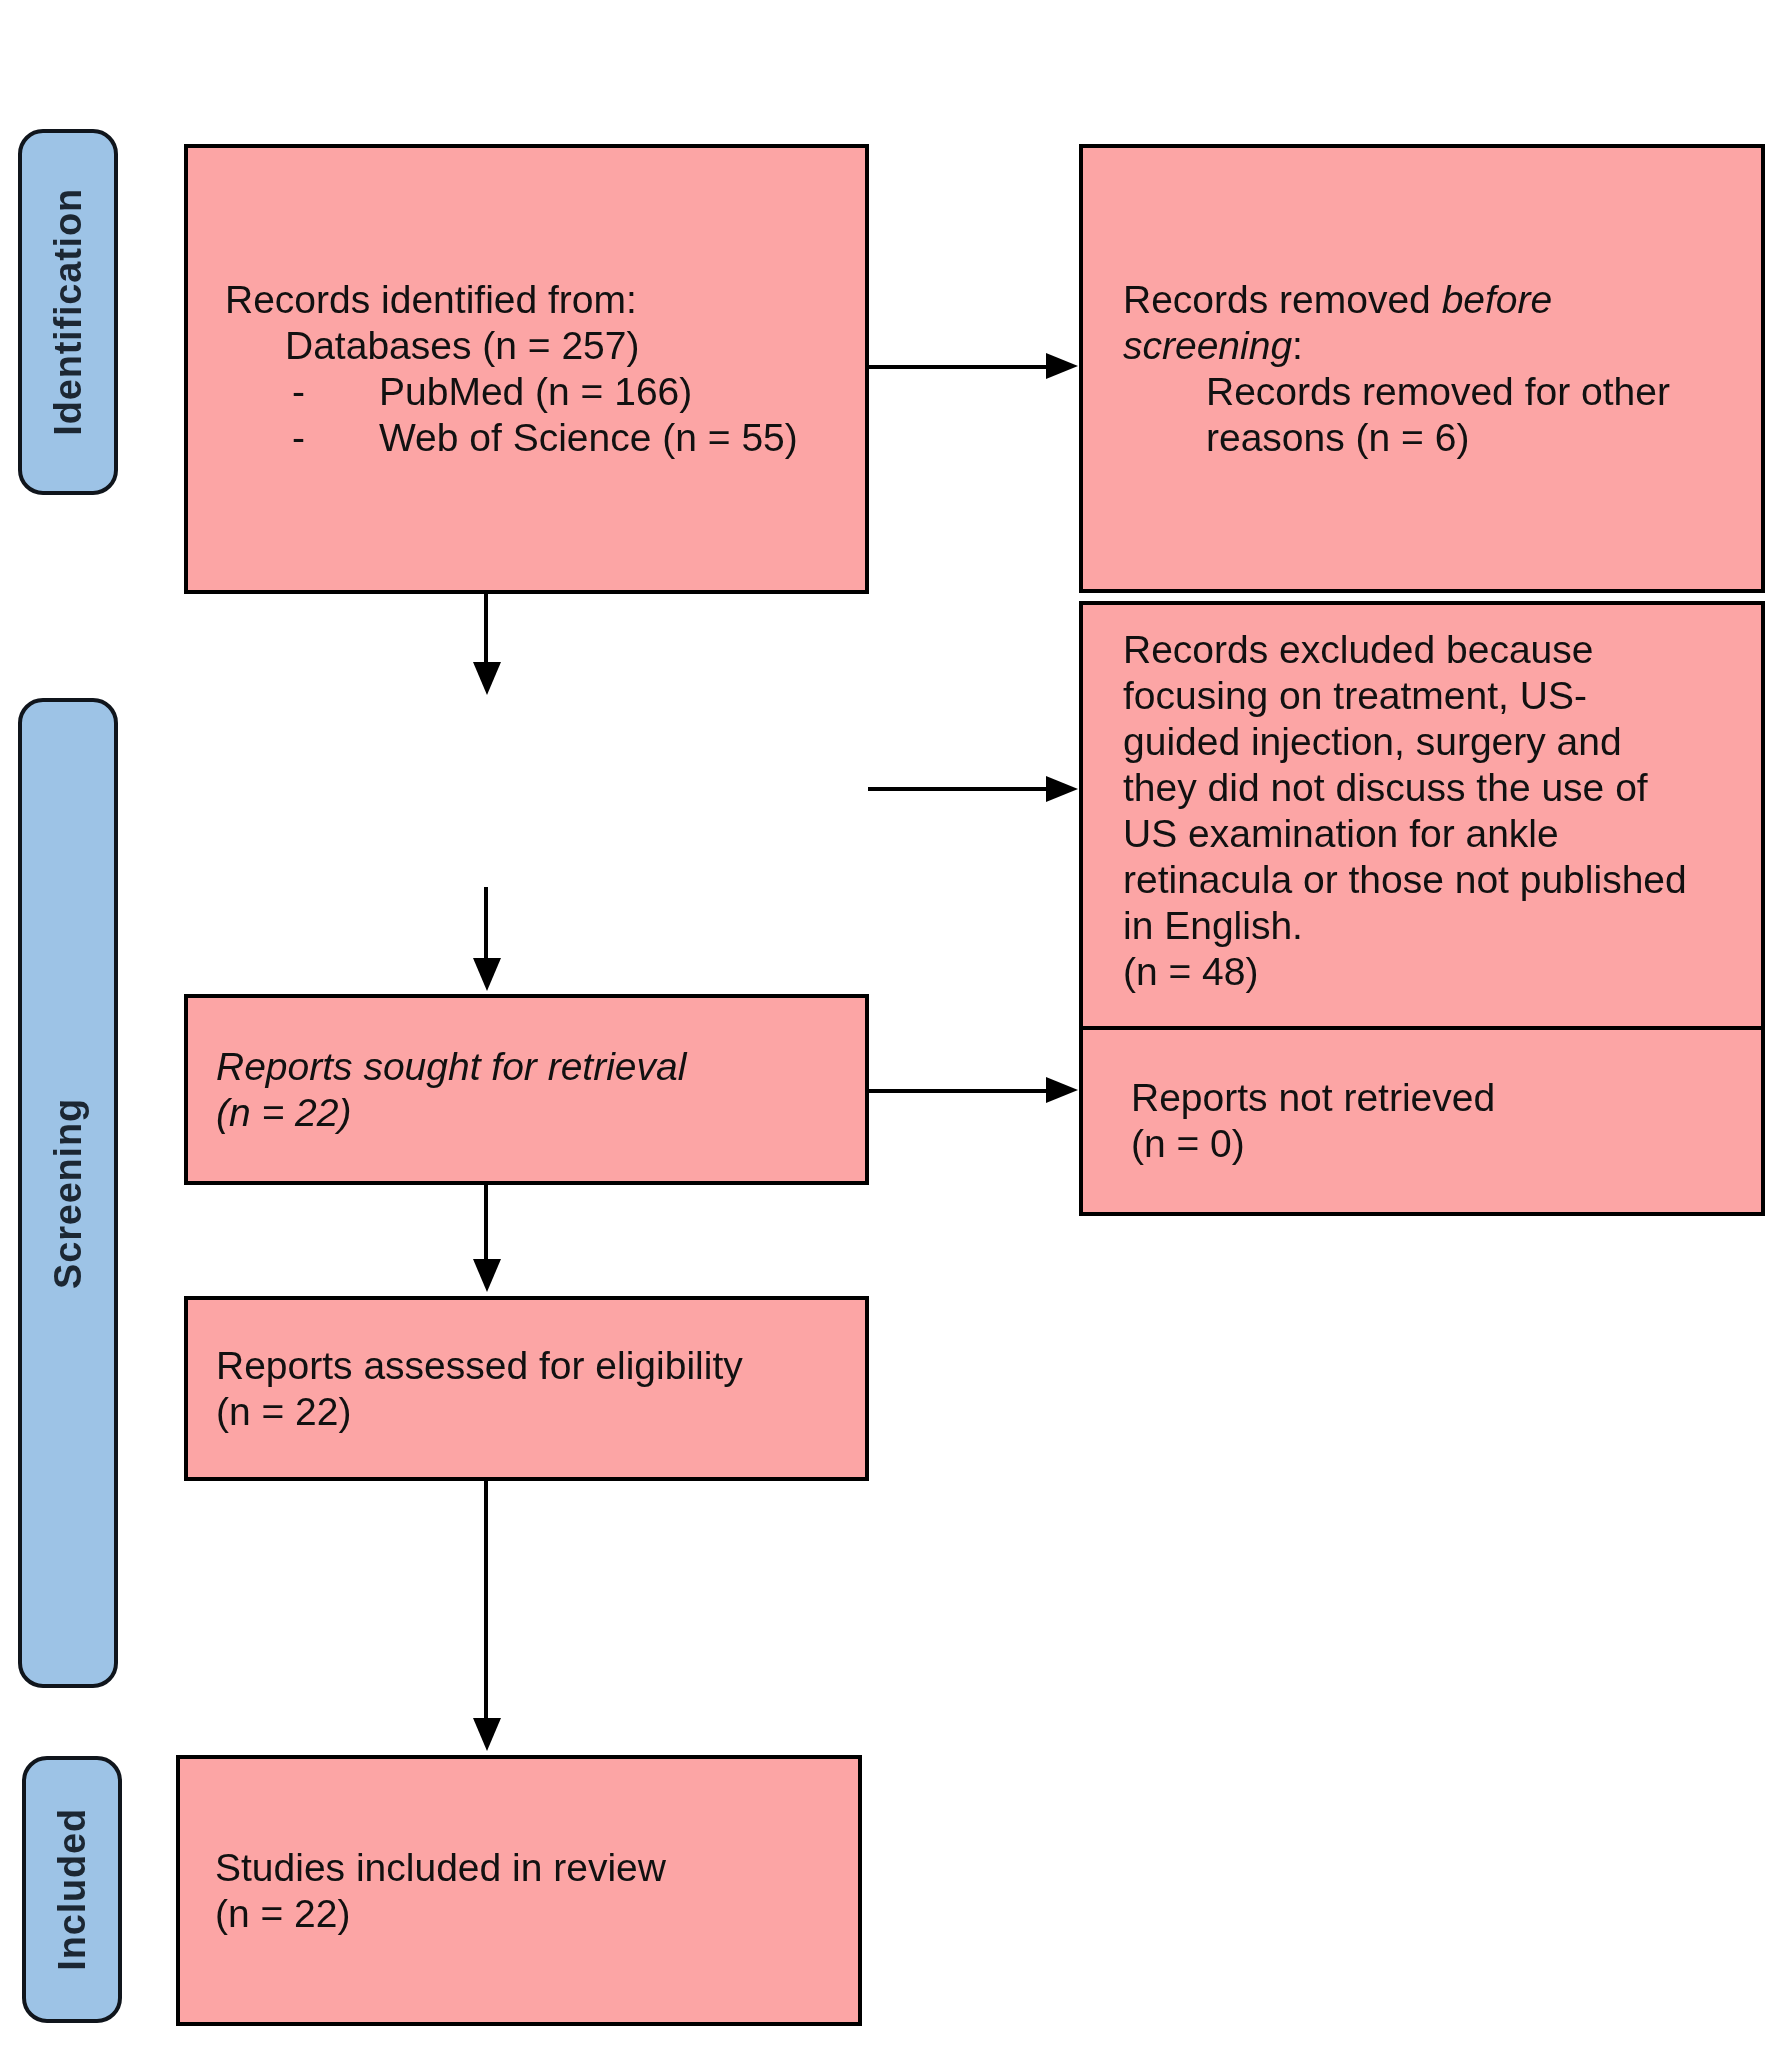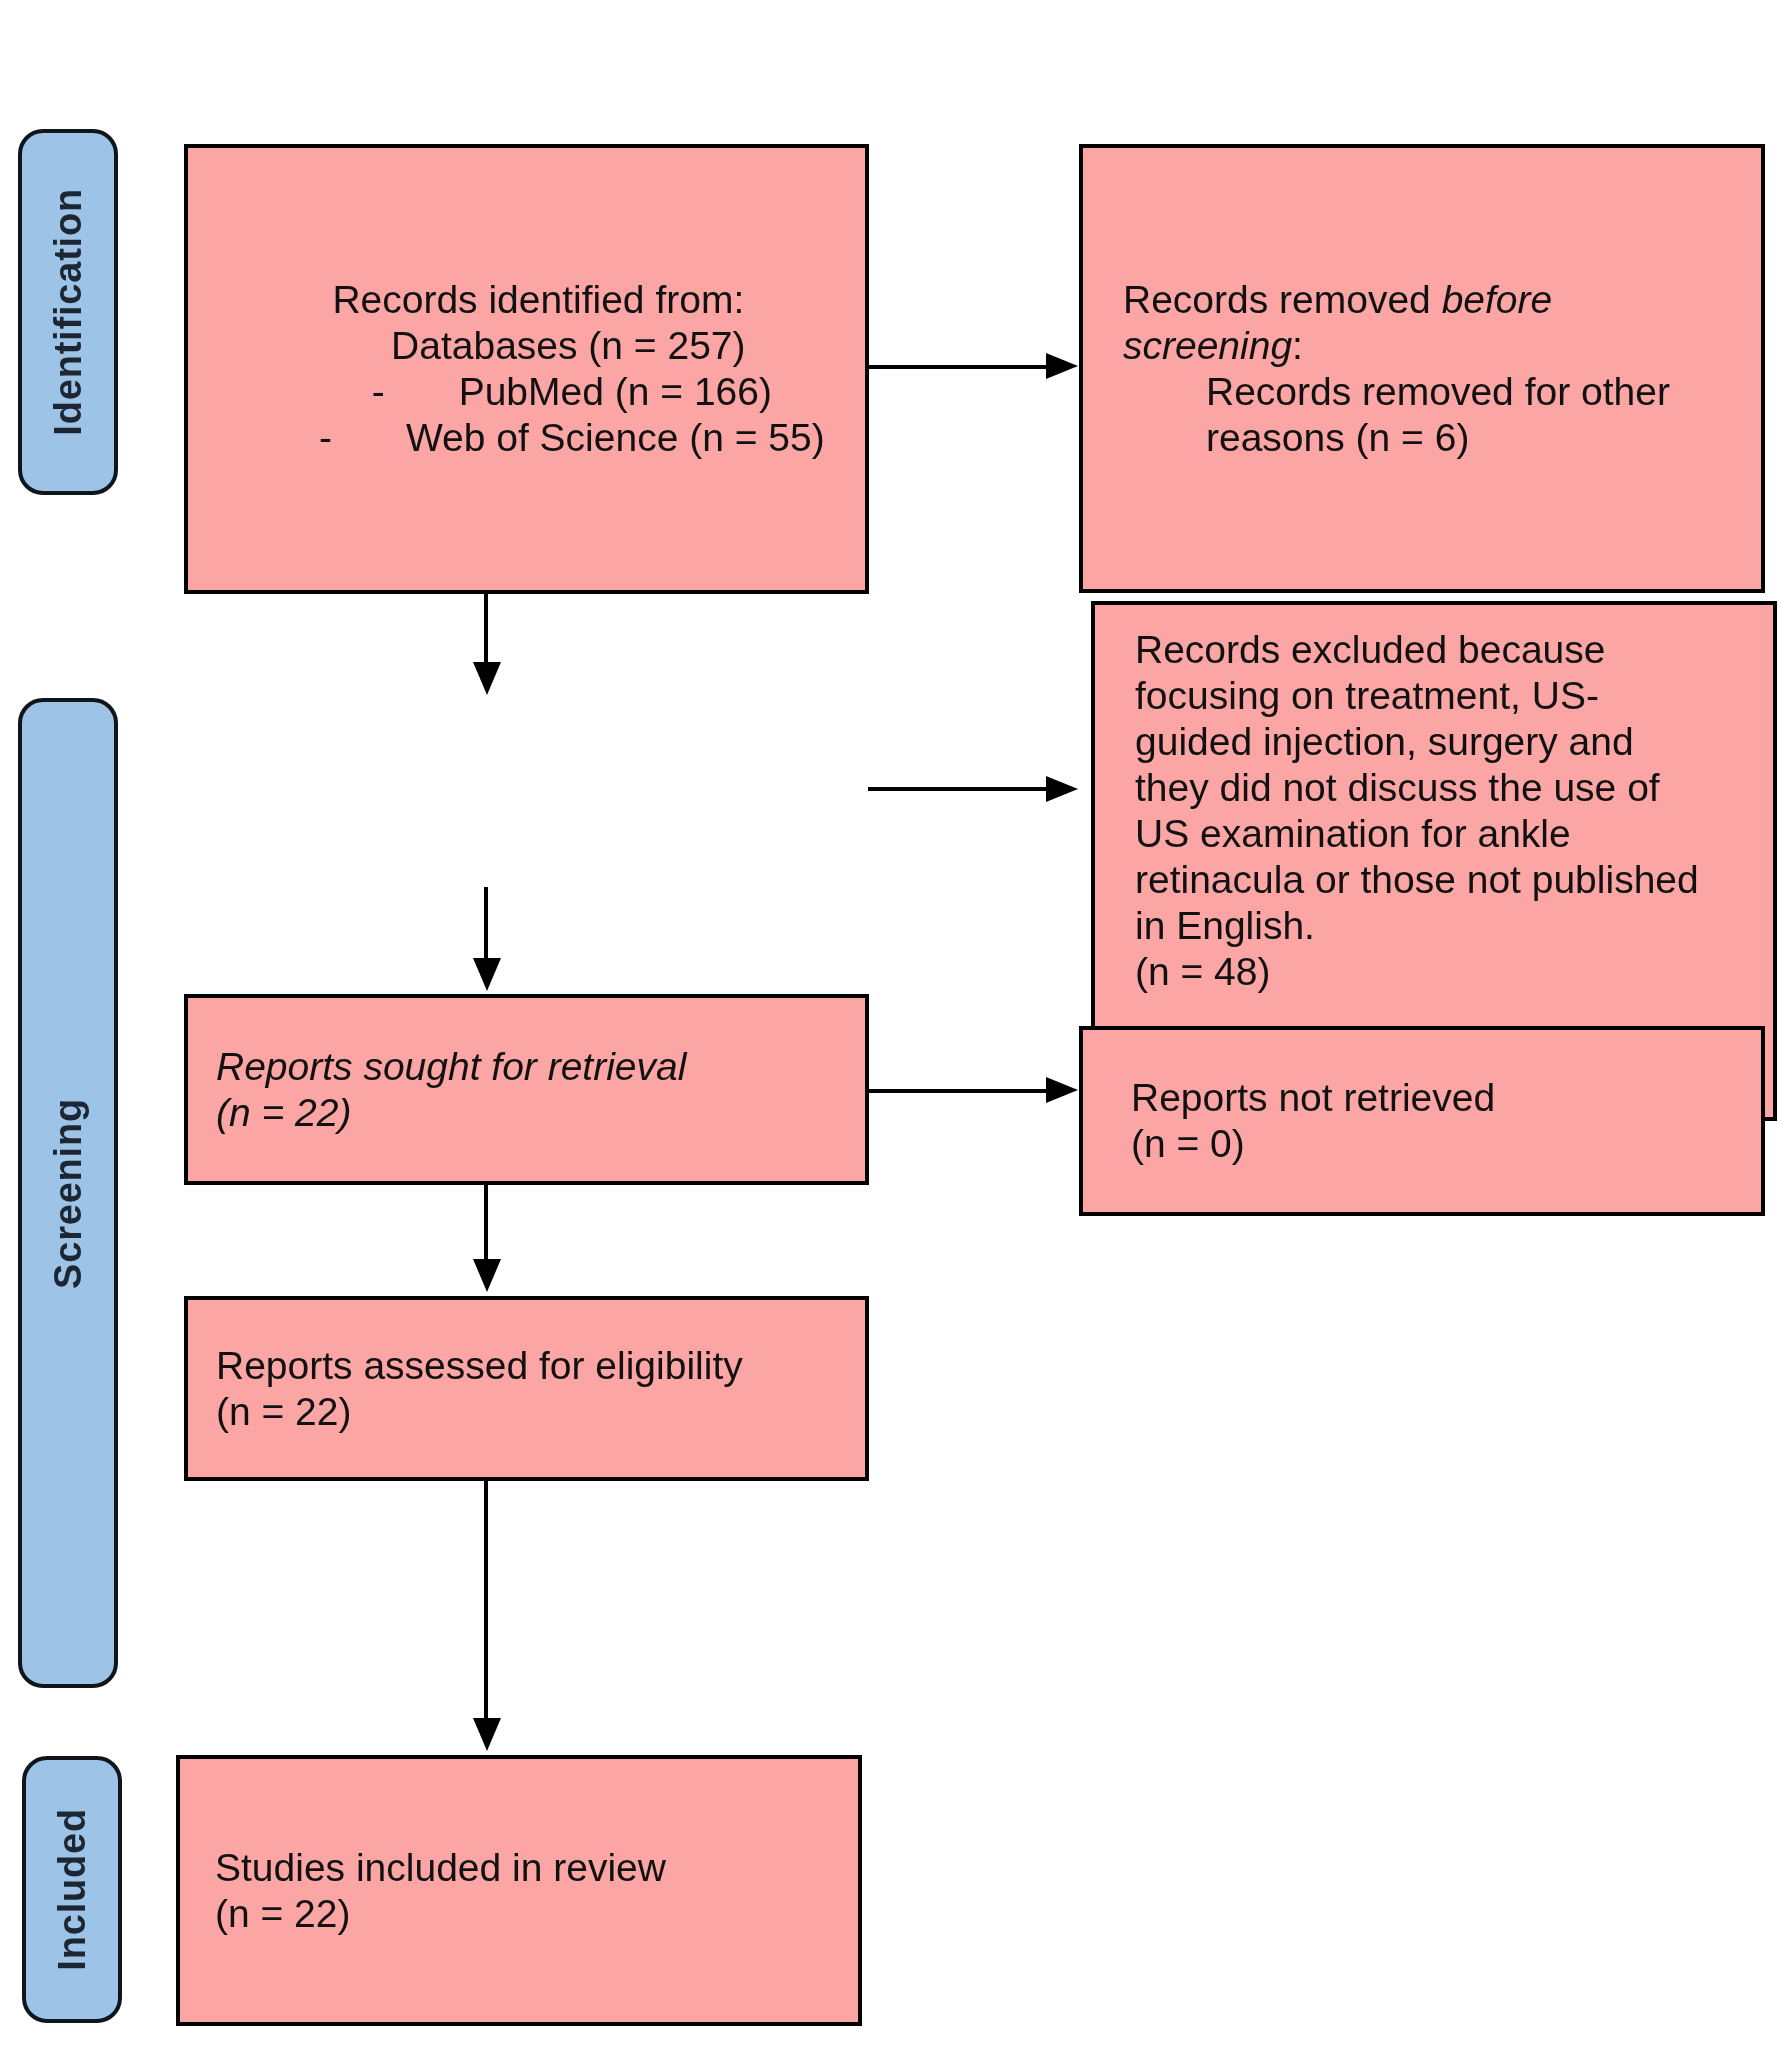--- a/index.html
+++ b/index.html
@@ -53,28 +53,28 @@
   .fbox {
     position: absolute;
     background: #fca5a5;
     border: 4.2px solid var(--box-border, #000000);
     box-sizing: border-box;
     font-size: 39px; line-height: 46px;
     display: flex; flex-direction: column; justify-content: center;
   }
   .pre { white-space: pre-line; }
 
-  .box-identified  { left: 184px; top: 144px;  width: 685px; height: 450px; padding-left: 37px; padding-right: 13.4px; align-items: center; }
+  .box-identified  { left: 184px; top: 144px;  width: 685px; height: 450px; padding-left: 37px; padding-right: 13.4px; }
   .box-screened    { left: 184px; top: 695px;  width: 685px; height: 192px; padding-left: 28px; }
   .box-sought      { left: 184px; top: 994px; width: 685px; height: 191px; padding-left: 28px; font-style: italic; }
   .box-assessed    { left: 184px; top: 1296px; width: 685px; height: 185px; padding-left: 28px; }
   .box-included    { left: 176px; top: 1755px; width: 686px; height: 271px; padding-left: 35px; }
 
   .box-removed       { left: 1079px; top: 144px;  width: 686px; height: 449px; padding-left: 40px; padding-right: 16.7px; }
-  .box-excluded      { left: 1079px; top: 601px;  width: 686px; height: 520px; padding: 22px 20px 10px 40px; justify-content: flex-start; margin-left: 12px; }
+  .box-excluded      { left: 1079px; top: 601px;  width: 686px; height: 520px; padding: 22px 20px 10px 40px; justify-content: flex-start; }
   .box-notretrieved  { left: 1079px; top: 1026px; width: 686px; height: 190px; padding-left: 48px; }
 
   .indent-1 { margin-left: 60px; }
   .bullet-row { display: flex; margin-left: 67px; }
   .bullet-row .dash { width: 87px; flex: 0 0 87px; }
   .sub-item { padding-left: 83px; }
 
   
   .aline { position: absolute; background: var(--arrow, #000000); }
   .ahead-right {

